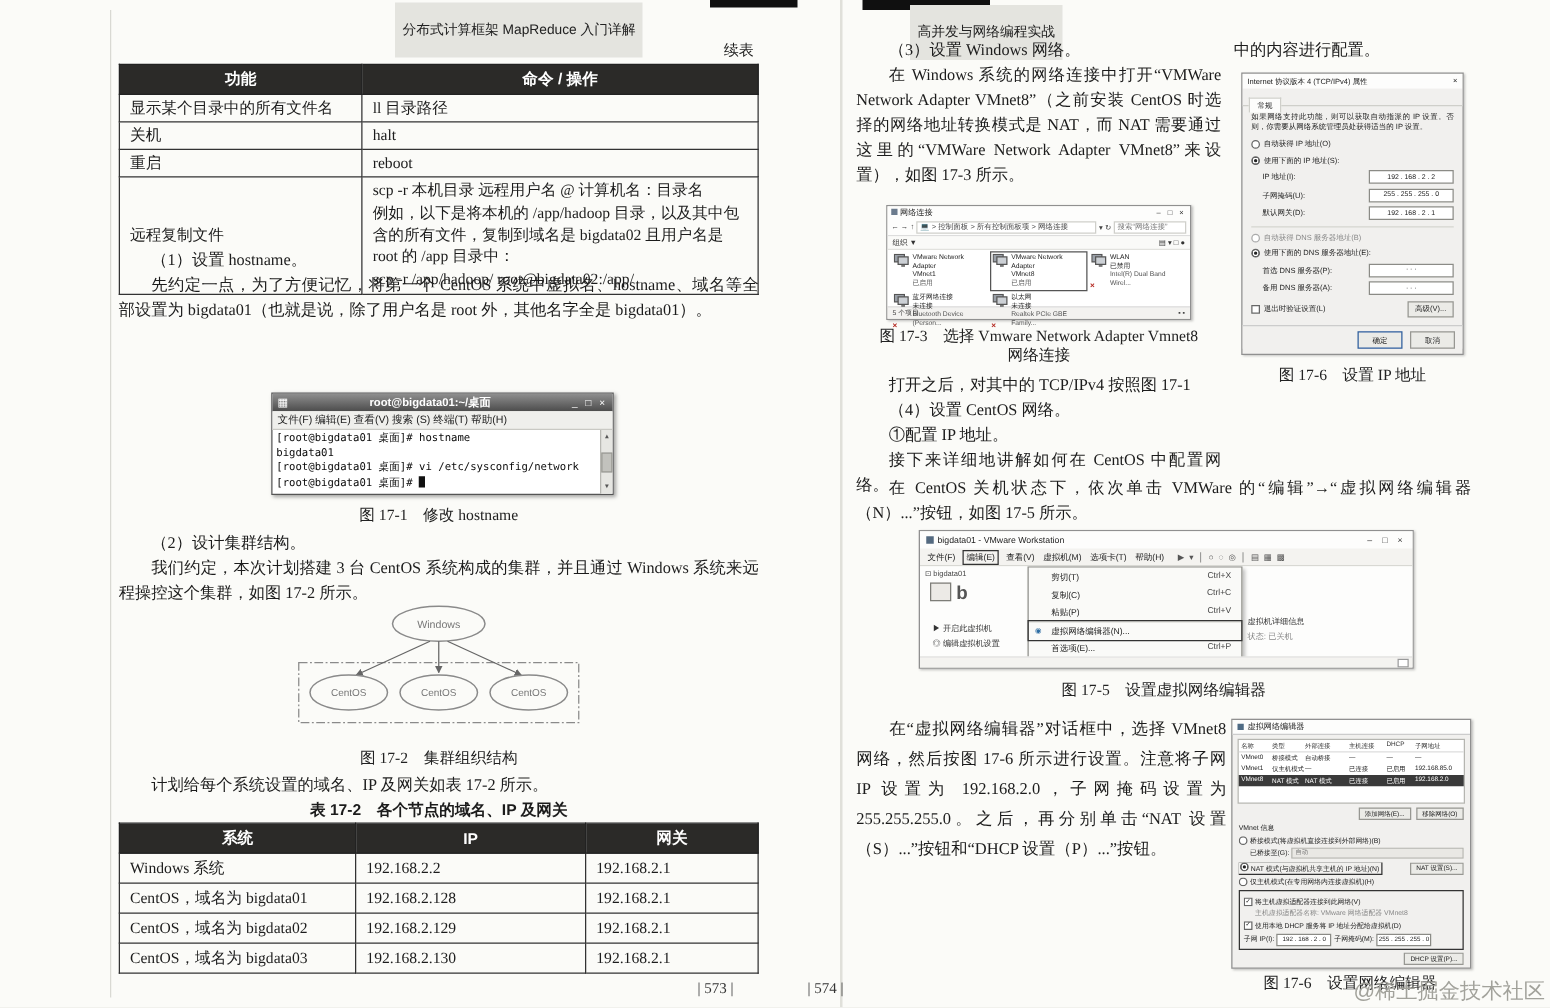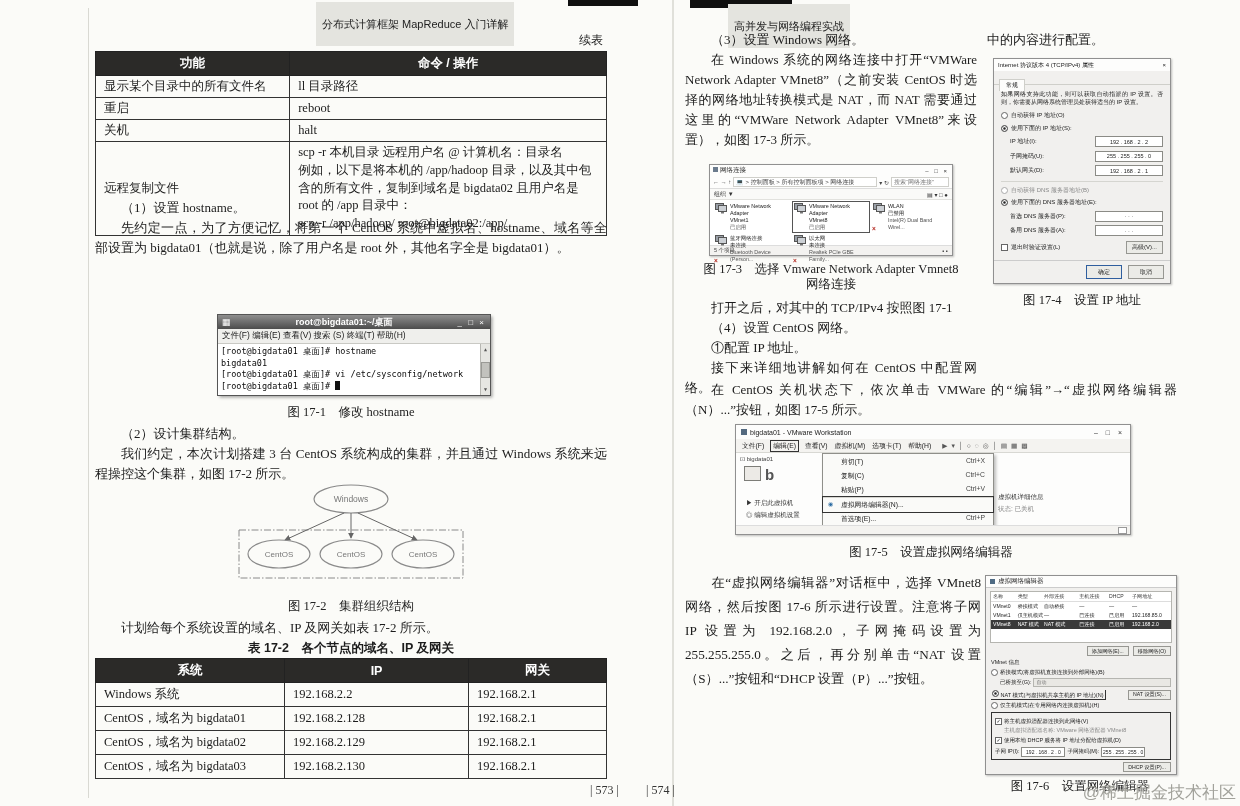--- a/index.html
+++ b/index.html
@@ -8,21 +8,21 @@
   .gutter{position:absolute;left:672px;top:0;width:2px;height:806px;background:#e0e0da;}
   .edge-left{position:absolute;left:88px;top:8px;width:1px;height:790px;background:#d9d9d3;}
   .tab-black{position:absolute;background:#101010;}
   .tab1{left:568px;top:0;width:70px;height:6px;}
   .tab2{left:690px;top:0;width:102px;height:8px;}
   .running{position:absolute;font-size:11px;line-height:14px;background:#e4e4df;padding:15px 6px;
     color:#222;font-family:"Liberation Sans",sans-serif;}
   .running-left{left:316px;top:2px;}
   .running-right{left:728px;top:4px;}
   .pagenum{position:absolute;top:783px;font-size:12px;color:#333;}
-  .pagenum-left{left:558px;margin-left:32px;}
+  .pagenum-left{left:558px;}
   .pagenum-right{left:646px;}
   .watermark{position:absolute;right:4px;top:781px;font-size:17px;color:#a2a29b;
     font-family:"Liberation Sans",sans-serif;}
   .page{position:absolute;top:30px;height:762px;}
   .page-left{left:95px;width:512px;}
   .page-right{left:685px;width:492px;}
   .para{margin:0;font-size:13px;line-height:20px;text-align:justify;}
   .ind{text-indent:2em;}
   .caption{font-size:12.5px;text-align:center;color:#222;}
   
@@ -203,26 +203,26 @@
           <th>功能</th>
           <th>命令 / 操作</th>
         </tr>
       </thead>
       <tbody>
         <tr>
           <td>显示某个目录中的所有文件名</td>
           <td>ll 目录路径</td>
         </tr>
         <tr>
+          <td>关机</td>
+          <td>halt</td>
+        </tr>
+        <tr>
           <td>重启</td>
           <td>reboot</td>
-        </tr>
-        <tr>
-          <td>关机</td>
-          <td>halt</td>
         </tr>
         <tr>
           <td>远程复制文件</td>
           <td class="pre">scp -r 本机目录 远程用户名 @ 计算机名：目录名
 例如，以下是将本机的 /app/hadoop 目录，以及其中包含的所有文件，复制到域名是 bigdata02 且用户名是 root 的 /app 目录中：
 scp -r /app/hadoop/ root@bigdata02:/app/</td>
         </tr>
       </tbody>
     </table>
 
@@ -456,21 +456,21 @@
                 <span>退出时验证设置(L)</span>
               </span>
             <span class="btn">高级(V)...</span>
           </div>
         </div>
         <div class="f4-footer">
           <span class="btn primary">确定</span>
           <span class="btn">取消</span>
         </div>
       </div>
-      <div class="caption f4-cap">图 17-4　设置 IP 地址</div>
+      <div class="caption f4-cap">图 17-6　设置 IP 地址</div>
     </div>
 
     <p class="para ind rp-p7">在 CentOS 关机状态下，依次单击 VMWare 的“编辑”→“虚拟网络编辑器（N）...”按钮，如图 17-5 所示。</p>
 
     <div class="fig5wrap">
       <div class="mw f5">
         <div class="f5-title">
           <span class="f5-ticon"></span>
           <span class="t">bigdata01 - VMware Workstation</span>
           <span class="c">–  □  ×</span>

